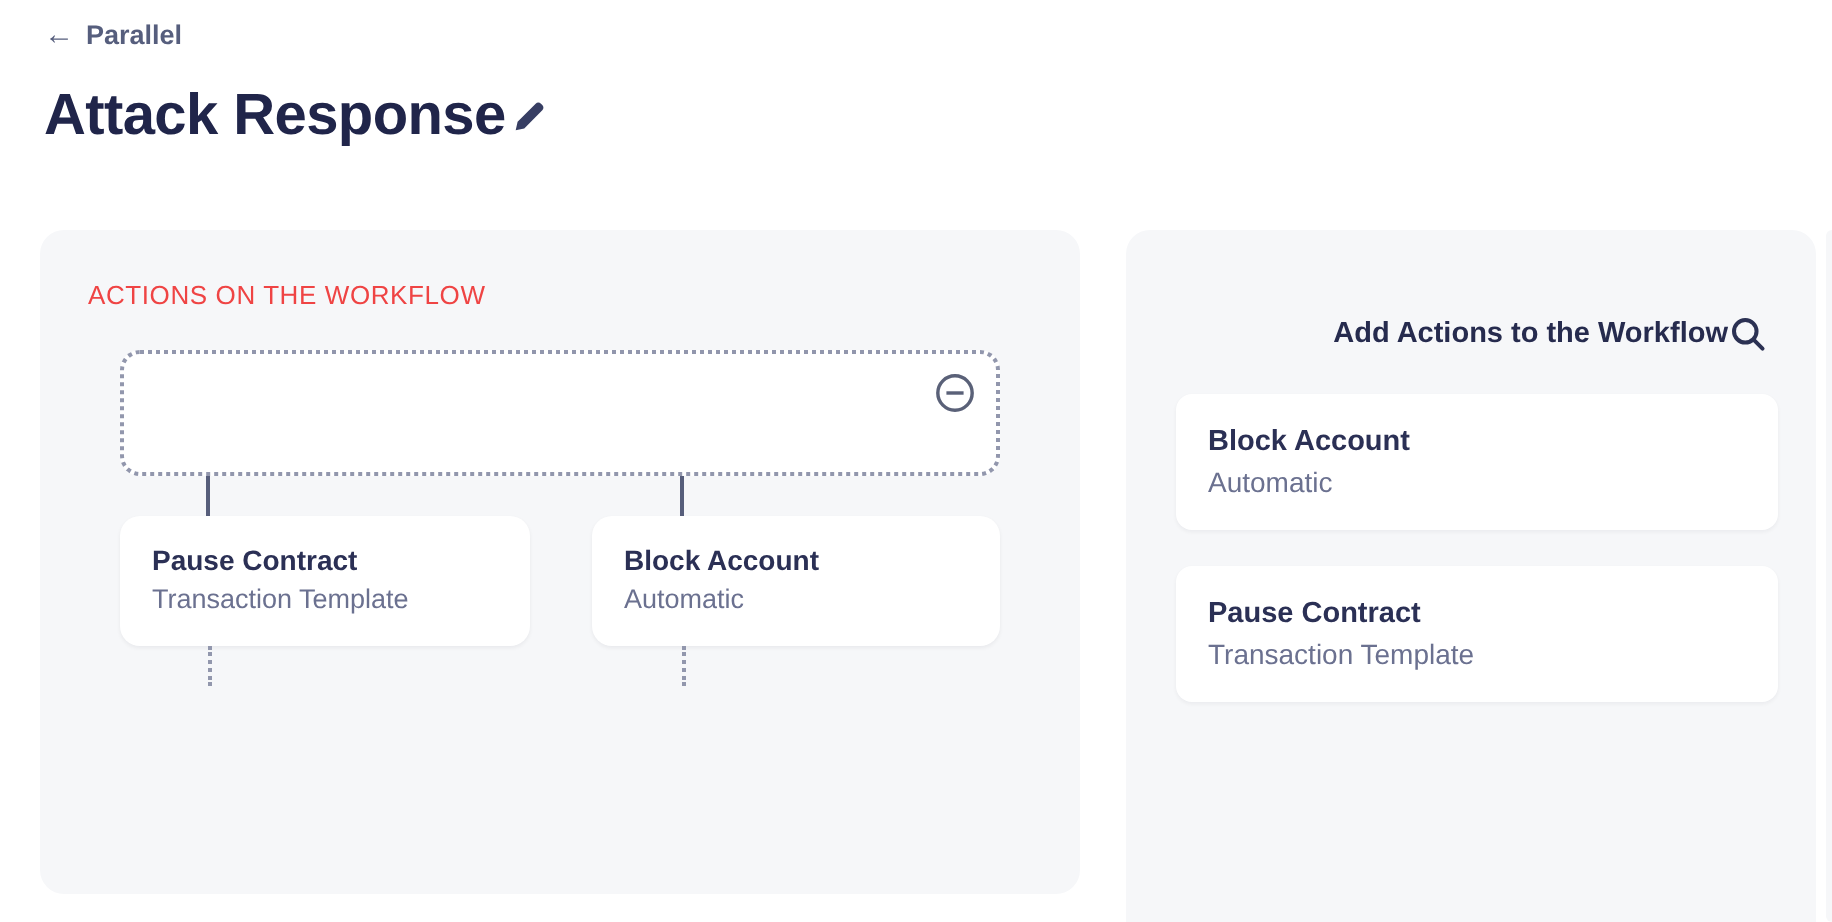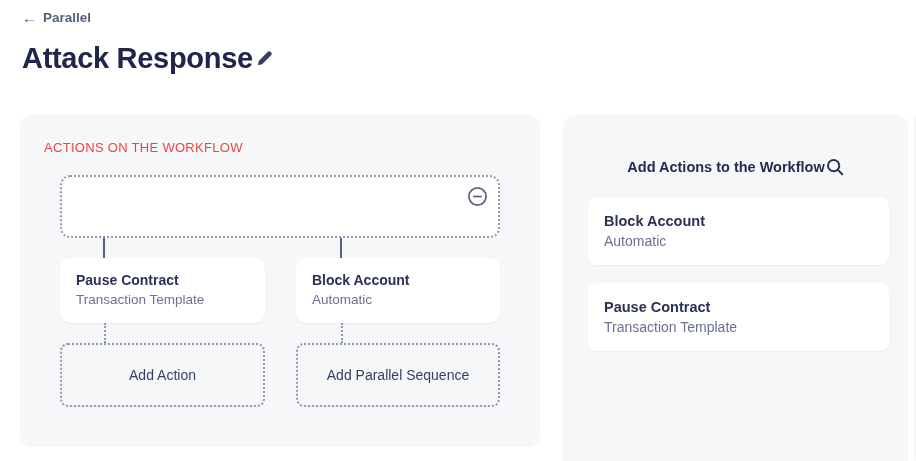--- a/index.html
+++ b/index.html
@@ -92,21 +92,21 @@
   .add-box.a { left: 40px; width: 205px; }
   .add-box.b { left: 276px; width: 204px; }
 
   
   .right-panel {
     position: absolute; left: 563px; top: 115px;
     width: 345px; height: 400px;
     background: #f6f7f9; border-radius: 12px;
   }
   .rp-header {
-    display: flex; align-items: center; justify-content: center;
+    display: flex; align-items: center; justify-content: flex-end;
     padding: 42px 24px 0 25px;
   }
   .rp-title { font-size: 14.5px; font-weight: 700; color: #262b4e; }
   .search-btn {
     background: none; border: none; padding: 0; cursor: pointer;
     display: flex; align-items: center;
   }
   .rp-cards { padding: 20px 0 0 25px; }
   .rp-card {
     width: 301px; background: #ffffff; border-radius: 8px;
@@ -164,22 +164,20 @@
     <div class="card-sub">Transaction Template</div>
   </div>
   <div class="wf-card b">
     <div class="card-title">Block Account</div>
     <div class="card-sub">Automatic</div>
   </div>
 
   <div class="conn-dotted c1"></div>
   <div class="conn-dotted c2"></div>
 
-  <button class="add-box a">Add Action</button>
-  <button class="add-box b">Add Parallel Sequence</button>
 </section>
 
 <aside class="right-panel">
   <div class="rp-header">
     <div class="rp-title">Add Actions to the Workflow</div>
     <button class="search-btn">
       <span style="display:flex">
         <svg width="20" height="20" viewBox="0 0 22 22">
           <circle cx="9.5" cy="9.5" r="6.2" fill="none" stroke="#2b3153" stroke-width="2.2"></circle>
           <line x1="14.2" y1="14.2" x2="19" y2="19" stroke="#2b3153" stroke-width="2.2" stroke-linecap="round"></line>

